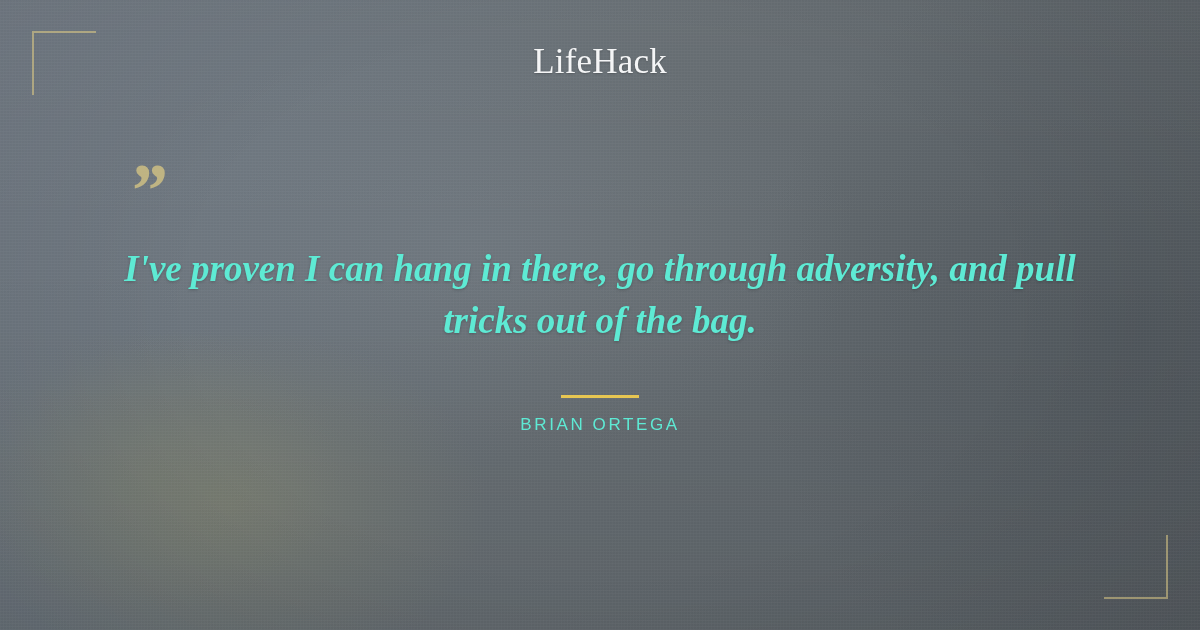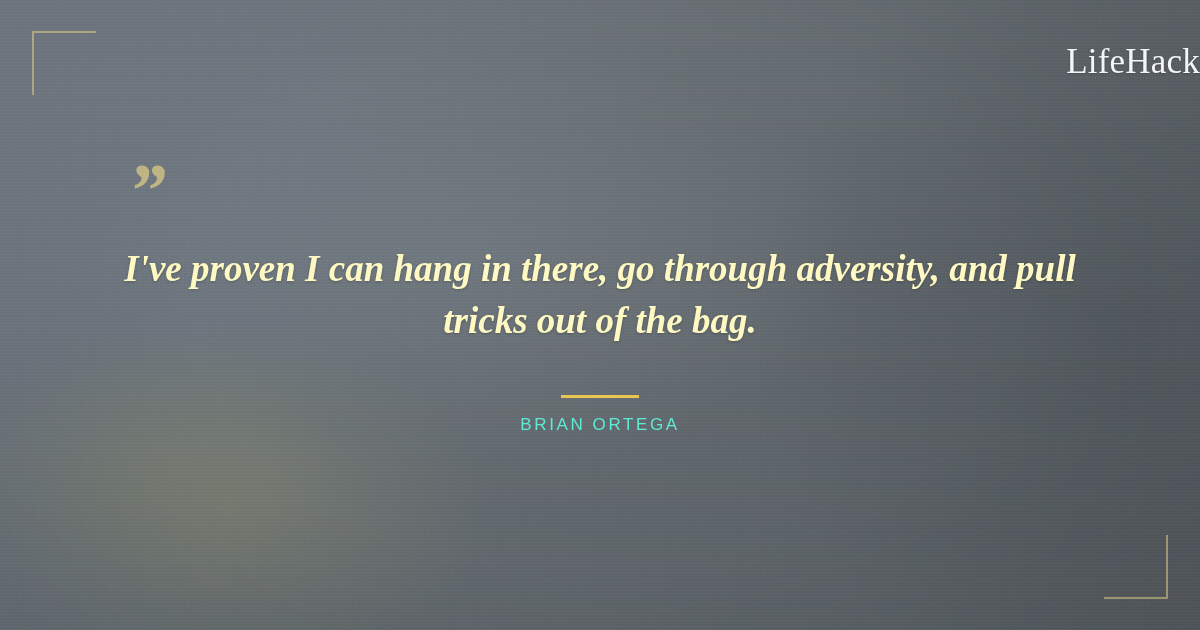--- a/index.html
+++ b/index.html
@@ -76,21 +76,21 @@
     border-right: 2px solid rgba(214,197,132,0.58);
     border-bottom: 2px solid rgba(214,197,132,0.58);
   }
 
   
   .logo {
     position: absolute;
     top: 42px;
     left: 0;
     width: 1200px;
-    text-align: right;
+    text-align: center;
     font-family: "Liberation Serif", "DejaVu Serif", serif;
     font-size: 35px;
     font-weight: 400;
     letter-spacing: 0.2px;
     color: #f4f5f6;
     text-shadow: 0 1px 2px rgba(0,0,0,0.22);
   }
 
   
   .quote-mark {
@@ -111,21 +111,21 @@
     position: absolute;
     left: 100px;
     top: 243px;
     width: 1000px;
     text-align: center;
     font-family: "Liberation Serif", "DejaVu Serif", serif;
     font-style: italic;
     font-weight: 700;
     font-size: 37px;
     line-height: 52px;
-    color: #fef9c3;
+    color: #5eead4;
     text-shadow: 0 1px 3px rgba(0,0,0,0.22);
   }
 
   
   .divider-wrap {
     position: absolute;
     left: 0;
     top: 384px;
     width: 1200px;
     text-align: center;

